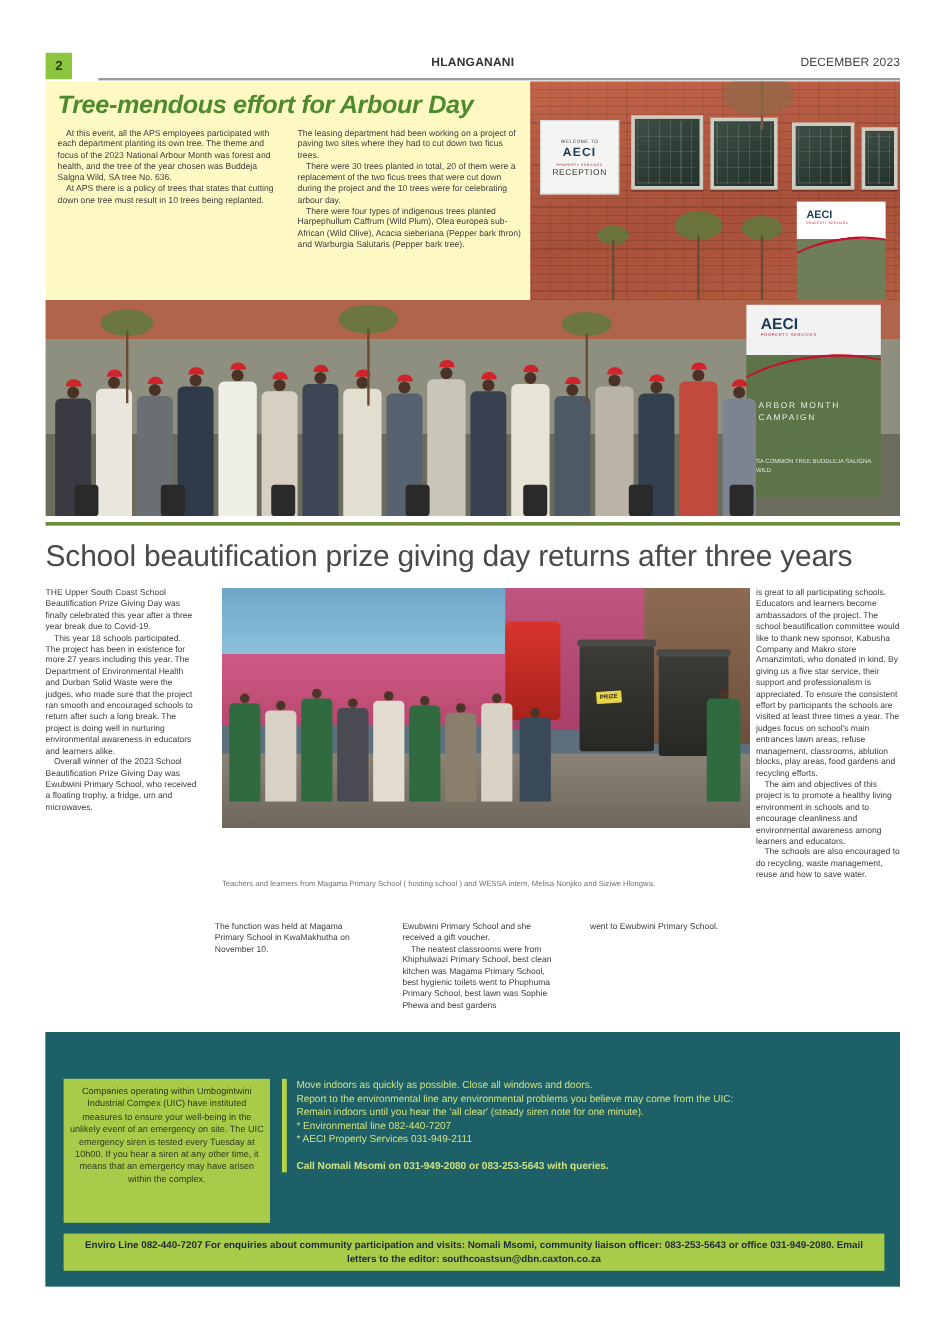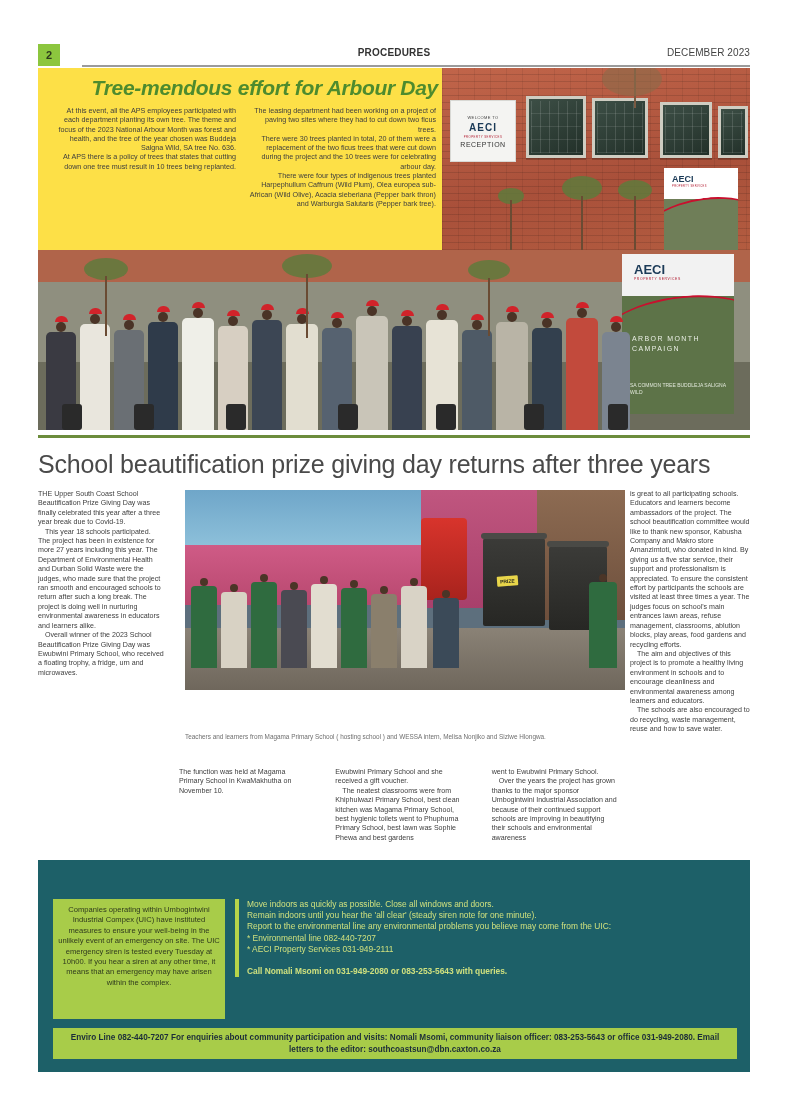--- a/index.html
+++ b/index.html
@@ -33,22 +33,21 @@
     font-size:10px; color:#444; letter-spacing:.1px;
   }
   .masthead-rule {
     position:absolute; left:44px; right:0; top:21px; height:2px; background:#9b9b9b;
   }
 
   
   .a1-wrap { position:absolute; left:38px; top:68px; width:712px; height:375px; }
   .a1-textpanel {
     position:absolute; left:0; top:0; width:404px; height:229px;
-    background:#fde047;
-    text-align:right;
+    background:#fef9c3;
   }
   .a1-headline {
     position:absolute; left:10px; top:8px; width:390px;
     font-size:21px; font-style:italic; font-weight:bold;
     color:#4e8b2e; letter-spacing:-0.3px; line-height:24px;
   }
   .a1-cols {
     position:absolute; left:10px; top:38px; width:388px; height:140px;
     display:flex; gap:12px;
   }
@@ -192,21 +191,21 @@
     padding:4px 6px;
   }
 </style>
 </head>
 <body>
 
 <div class="page">
 
   <div class="masthead">
     <div class="page-num-box">2</div>
-    <div class="masthead-title">PROCEDURES</div>
+    <div class="masthead-title">HLANGANANI</div>
     <div class="masthead-date">DECEMBER 2023</div>
     <div class="masthead-rule"></div>
   </div>
 
   <div class="a1-wrap">
 
     <div class="a1-textpanel">
       <div class="a1-headline">Tree-mendous effort for Arbour Day</div>
       <div class="a1-cols">
         <div class="a1-col">
@@ -444,41 +443,40 @@
       <div class="a2-midcols">
         <div class="a2-midcol">
           <p class="first">The function was held at Magama Primary School in KwaMakhutha on November 10.</p>
         </div>
         <div class="a2-midcol">
           <p class="first">Ewubwini Primary School and she received a gift voucher.</p>
           <p>The neatest classrooms were from Khiphulwazi Primary School, best clean kitchen was Magama Primary School, best hygienic toilets went to Phuphuma Primary School, best lawn was Sophie Phewa and best gardens</p>
         </div>
         <div class="a2-midcol">
           <p class="first">went to Ewubwini Primary School.</p>
-          <p>Over the years the project has grown thanks to the major sponsor Umbogintwini Industrial Association and because of their continued support schools are improving in beautifying their schools and environmental awareness</p>
         </div>
       </div>
 
       <div class="col-narrow" style="left:592px;top:0;width:120px;">
         <p class="first">is great to all participating schools. Educators and learners become ambassadors of the project. The school beautification committee would like to thank new sponsor, Kabusha Company and Makro store Amanzimtoti, who donated in kind. By giving us a five star service, their support and professionalism is appreciated. To ensure the consistent effort by participants the schools are visited at least three times a year. The judges focus on school's main entrances lawn areas, refuse management, classrooms, ablution blocks, play areas, food gardens and recycling efforts.</p>
         <p>The aim and objectives of this project is to promote a healthy living environment in schools and to encourage cleanliness and environmental awareness among learners and educators.</p>
         <p>The schools are also encouraged to do recycling, waste management, reuse and how to save water.</p>
       </div>
 
     </div>
   </div>
 
   <div class="emerg">
 
     <div class="emerg-green">Companies operating within Umbogintwini Industrial Compex (UIC) have instituted measures to ensure your well-being in the unlikely event of an emergency on site. The UIC emergency siren is tested every Tuesday at 10h00. If you hear a siren at any other time, it means that an emergency may have arisen within the complex.</div>
 
     <div class="emerg-right">
       <div class="emerg-line">Move indoors as quickly as possible. Close all windows and doors.</div>
+      <div class="emerg-line">Report to the environmental line any environmental problems you believe may come from the UIC:</div>
       <div class="emerg-line">Remain indoors until you hear the 'all clear' (steady siren note for one minute).</div>
-      <div class="emerg-line">Report to the environmental line any environmental problems you believe may come from the UIC:</div>
       <div class="emerg-line">* Environmental line 082-440-7207</div>
       <div class="emerg-line">* AECI Property Services 031-949-2111</div>
       <div class="emerg-call">Call Nomali Msomi on 031-949-2080 or 083-253-5643 with queries.</div>
     </div>
 
     <div class="enviro-bar">Enviro Line 082-440-7207 For enquiries about community participation and visits: Nomali Msomi, community liaison officer:  083-253-5643 or office 031-949-2080. Email letters to the editor: southcoastsun@dbn.caxton.co.za</div>
   </div>
 
 </div>
 

